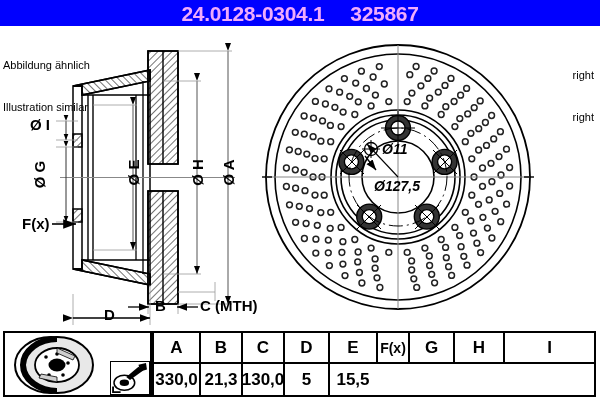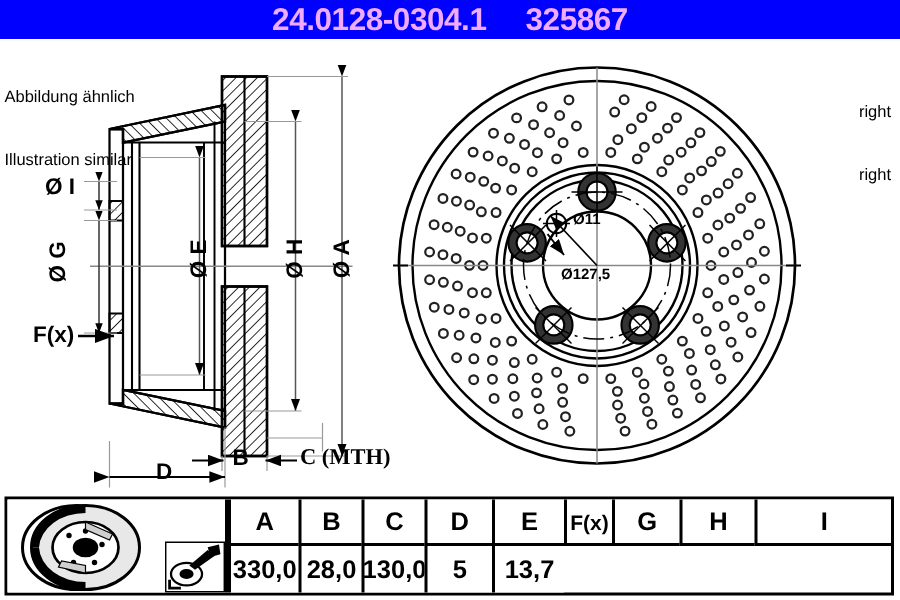--- a/index.html
+++ b/index.html
@@ -61,21 +61,21 @@
     position: absolute;
     font-size: 15px;
     font-weight: bold;
     line-height: 1;
     white-space: nowrap;
   }
   .dim.rot {
     transform-origin: 50% 50%;
     transform: rotate(-90deg);
   }
-  .dim.small { font-size: 10px; font-weight: bold; }
+  .dim.small { font-size: 14px; font-weight: bold; font-style: italic; }
 
   
   .table-wrap {
     position: absolute;
     left: 3px; top: 331px;
     width: 593px; height: 66px;
     border: 2px solid #000;
     box-sizing: border-box;
     display: flex;
   }
@@ -453,21 +453,21 @@
     <div class="dim rot" style="left:110px; top:126px; width:46px; text-align:center;">Ø E</div>
 
     <div class="dim rot" style="left:174px; top:126px; width:46px; text-align:center;">Ø H</div>
 
     <div class="dim rot" style="left:205px; top:126px; width:46px; text-align:center;">Ø A</div>
 
     <div class="dim" style="left:22px; top:177px;">F(x)</div>
 
     <div class="dim" style="left:155px; top:259px;">B</div>
 
-    <div class="dim" style="left:200px; top:259px;font-family:Liberation Serif, serif;">C (MTH)</div>
+    <div class="dim" style="left:200px; top:259px;">C (MTH)</div>
 
     <div class="dim" style="left:104px; top:268px;">D</div>
 
     <div class="dim small" style="left:382px; top:103px;">Ø11</div>
 
     <div class="dim small" style="left:374px; top:140px;">Ø127,5</div>
   </div>
 
   <div class="table-wrap">
 
@@ -506,20 +506,20 @@
       <div class="hd">B</div>
       <div class="hd">C</div>
       <div class="hd">D</div>
       <div class="hd">E</div>
       <div class="hd fx">F(x)</div>
       <div class="hd">G</div>
       <div class="hd">H</div>
       <div class="hd">I</div>
 
       <div class="vl">330,0</div>
-      <div class="vl">28,0</div>
+      <div class="vl">21,3</div>
       <div class="vl">130,0</div>
       <div class="vl">5</div>
-      <div class="vl">13,7</div>
+      <div class="vl">15,5</div>
     </div>
   </div>
 
 </div>
 
 </body></html>

